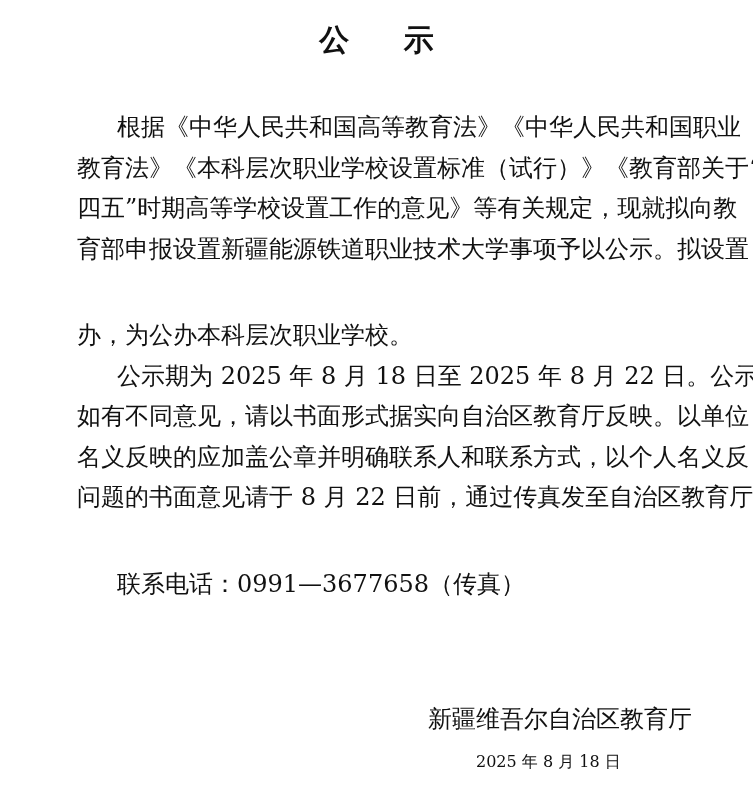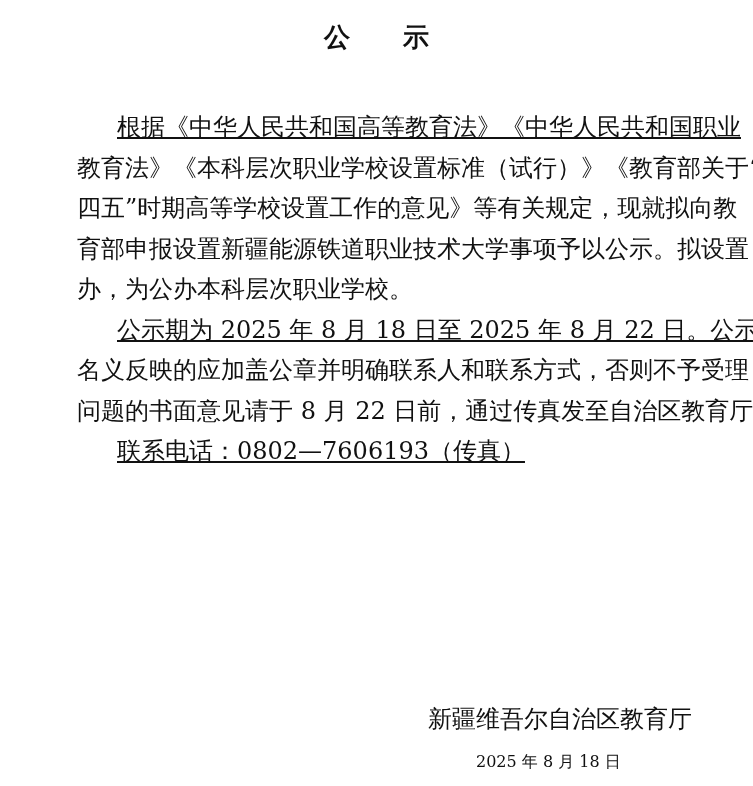--- a/index.html
+++ b/index.html
@@ -1,46 +1,47 @@
 <!DOCTYPE html>
 <html><head>
 <meta charset="utf-8">
 <style>
   html, body { margin: 0; padding: 0; background: #ffffff; }
   body { width: 753px; height: 786px; position: relative; overflow: hidden;
          font-family: "DejaVu Serif", "Liberation Serif", serif; color: #111; }
   .title { position: absolute; top: 20px; left: 0; width: 753px; text-align: center;
-           font-size: 26px; font-weight: bold; letter-spacing: 22px; text-indent: 22px;
+           font-size: 30px; font-weight: bold; letter-spacing: 22px; text-indent: 22px;
            font-family: "DejaVu Sans", sans-serif; }
   .body { position: absolute; top: 107px; left: 77px; width: 600px; }
   .line { height: 40.5px; line-height: 40.5px; font-size: 24px; white-space: nowrap;
           text-align: justify; text-align-last: justify; }
-  .line.last { text-align-last: left; }
-  .line.indent { padding-left: 40px; text-decoration: underline; }
+  .line.last { text-align-last: left; margin-top: 46px; }
+  .line.indent { padding-left: 40px; }
   .contact { margin-top: 0; }
   .sig { position: absolute; left: 428px; top: 703px; font-size: 24px; white-space: nowrap; line-height: 36px; font-family: Liberation Mono, monospace; }
   .date { position: absolute; left: 476px; top: 744px; font-size: 16px; white-space: nowrap; line-height: 36px; }
 </style>
 </head>
 <body>
 
 <div class="title">公 示</div>
 
 <div class="body">
   <div>
     <div class="line indent">根据《中华人民共和国高等教育法》《中华人民共和国职业</div>
     <div class="line">教育法》《本科层次职业学校设置标准（试行）》《教育部关于“十</div>
     <div class="line">四五”时期高等学校设置工作的意见》等有关规定，现就拟向教</div>
     <div class="line">育部申报设置新疆能源铁道职业技术大学事项予以公示。拟设置</div>
     <div class="line last">办，为公办本科层次职业学校。</div>
   </div>
   <div>
     <div class="line indent">公示期为 2025 年 8 月 18 日至 2025 年 8 月 22 日。公示期内，</div>
-    <div class="line">名义反映的应加盖公章并明确联系人和联系方式，否则不予受理</div>
+    <div class="line">如有不同意见，请以书面形式据实向自治区教育厅反映。以单位</div>
+    <div class="line">名义反映的应加盖公章并明确联系人和联系方式，以个人名义反</div>
     <div class="line">问题的书面意见请于 8 月 22 日前，通过传真发至自治区教育厅。</div>
   </div>
   <div class="contact">
-    <div class="line indent last">联系电话：0802—7606193（传真）</div>
+    <div class="line indent last">联系电话：0991—3677658（传真）</div>
   </div>
 </div>
 
 <div class="sig">新疆维吾尔自治区教育厅</div>
 <div class="date">2025 年 8 月 18 日</div>
 
 </body></html>

